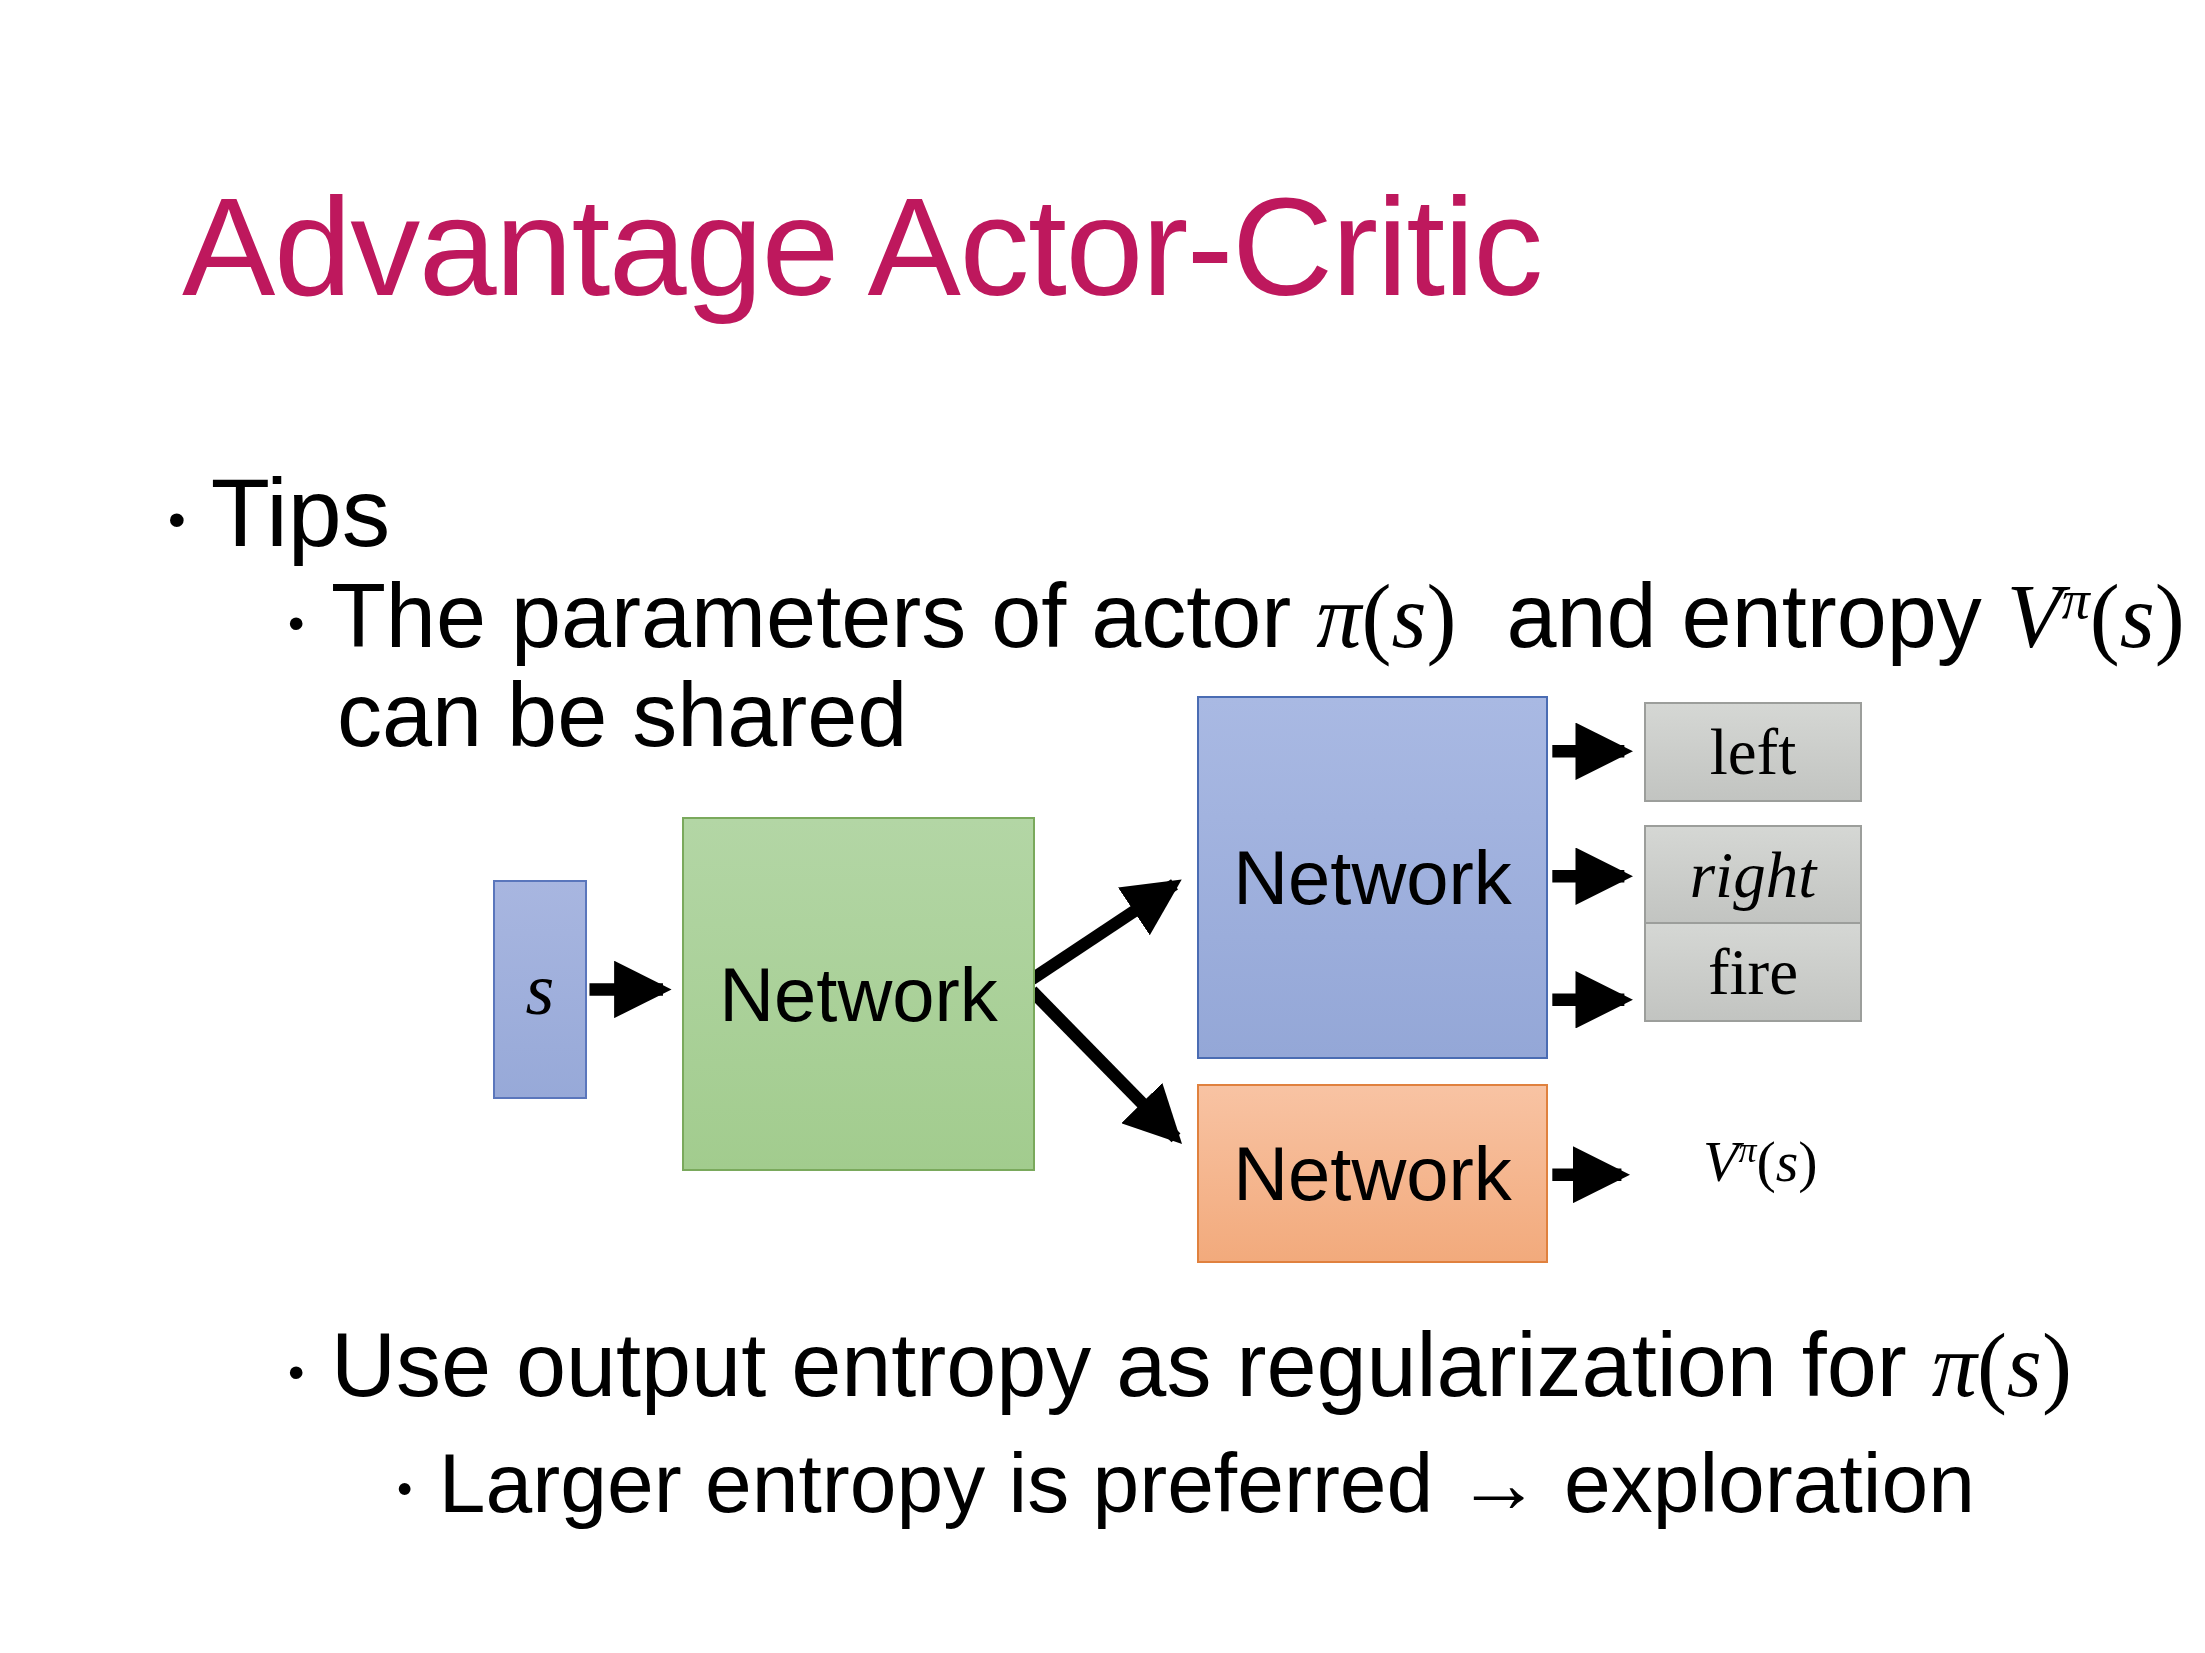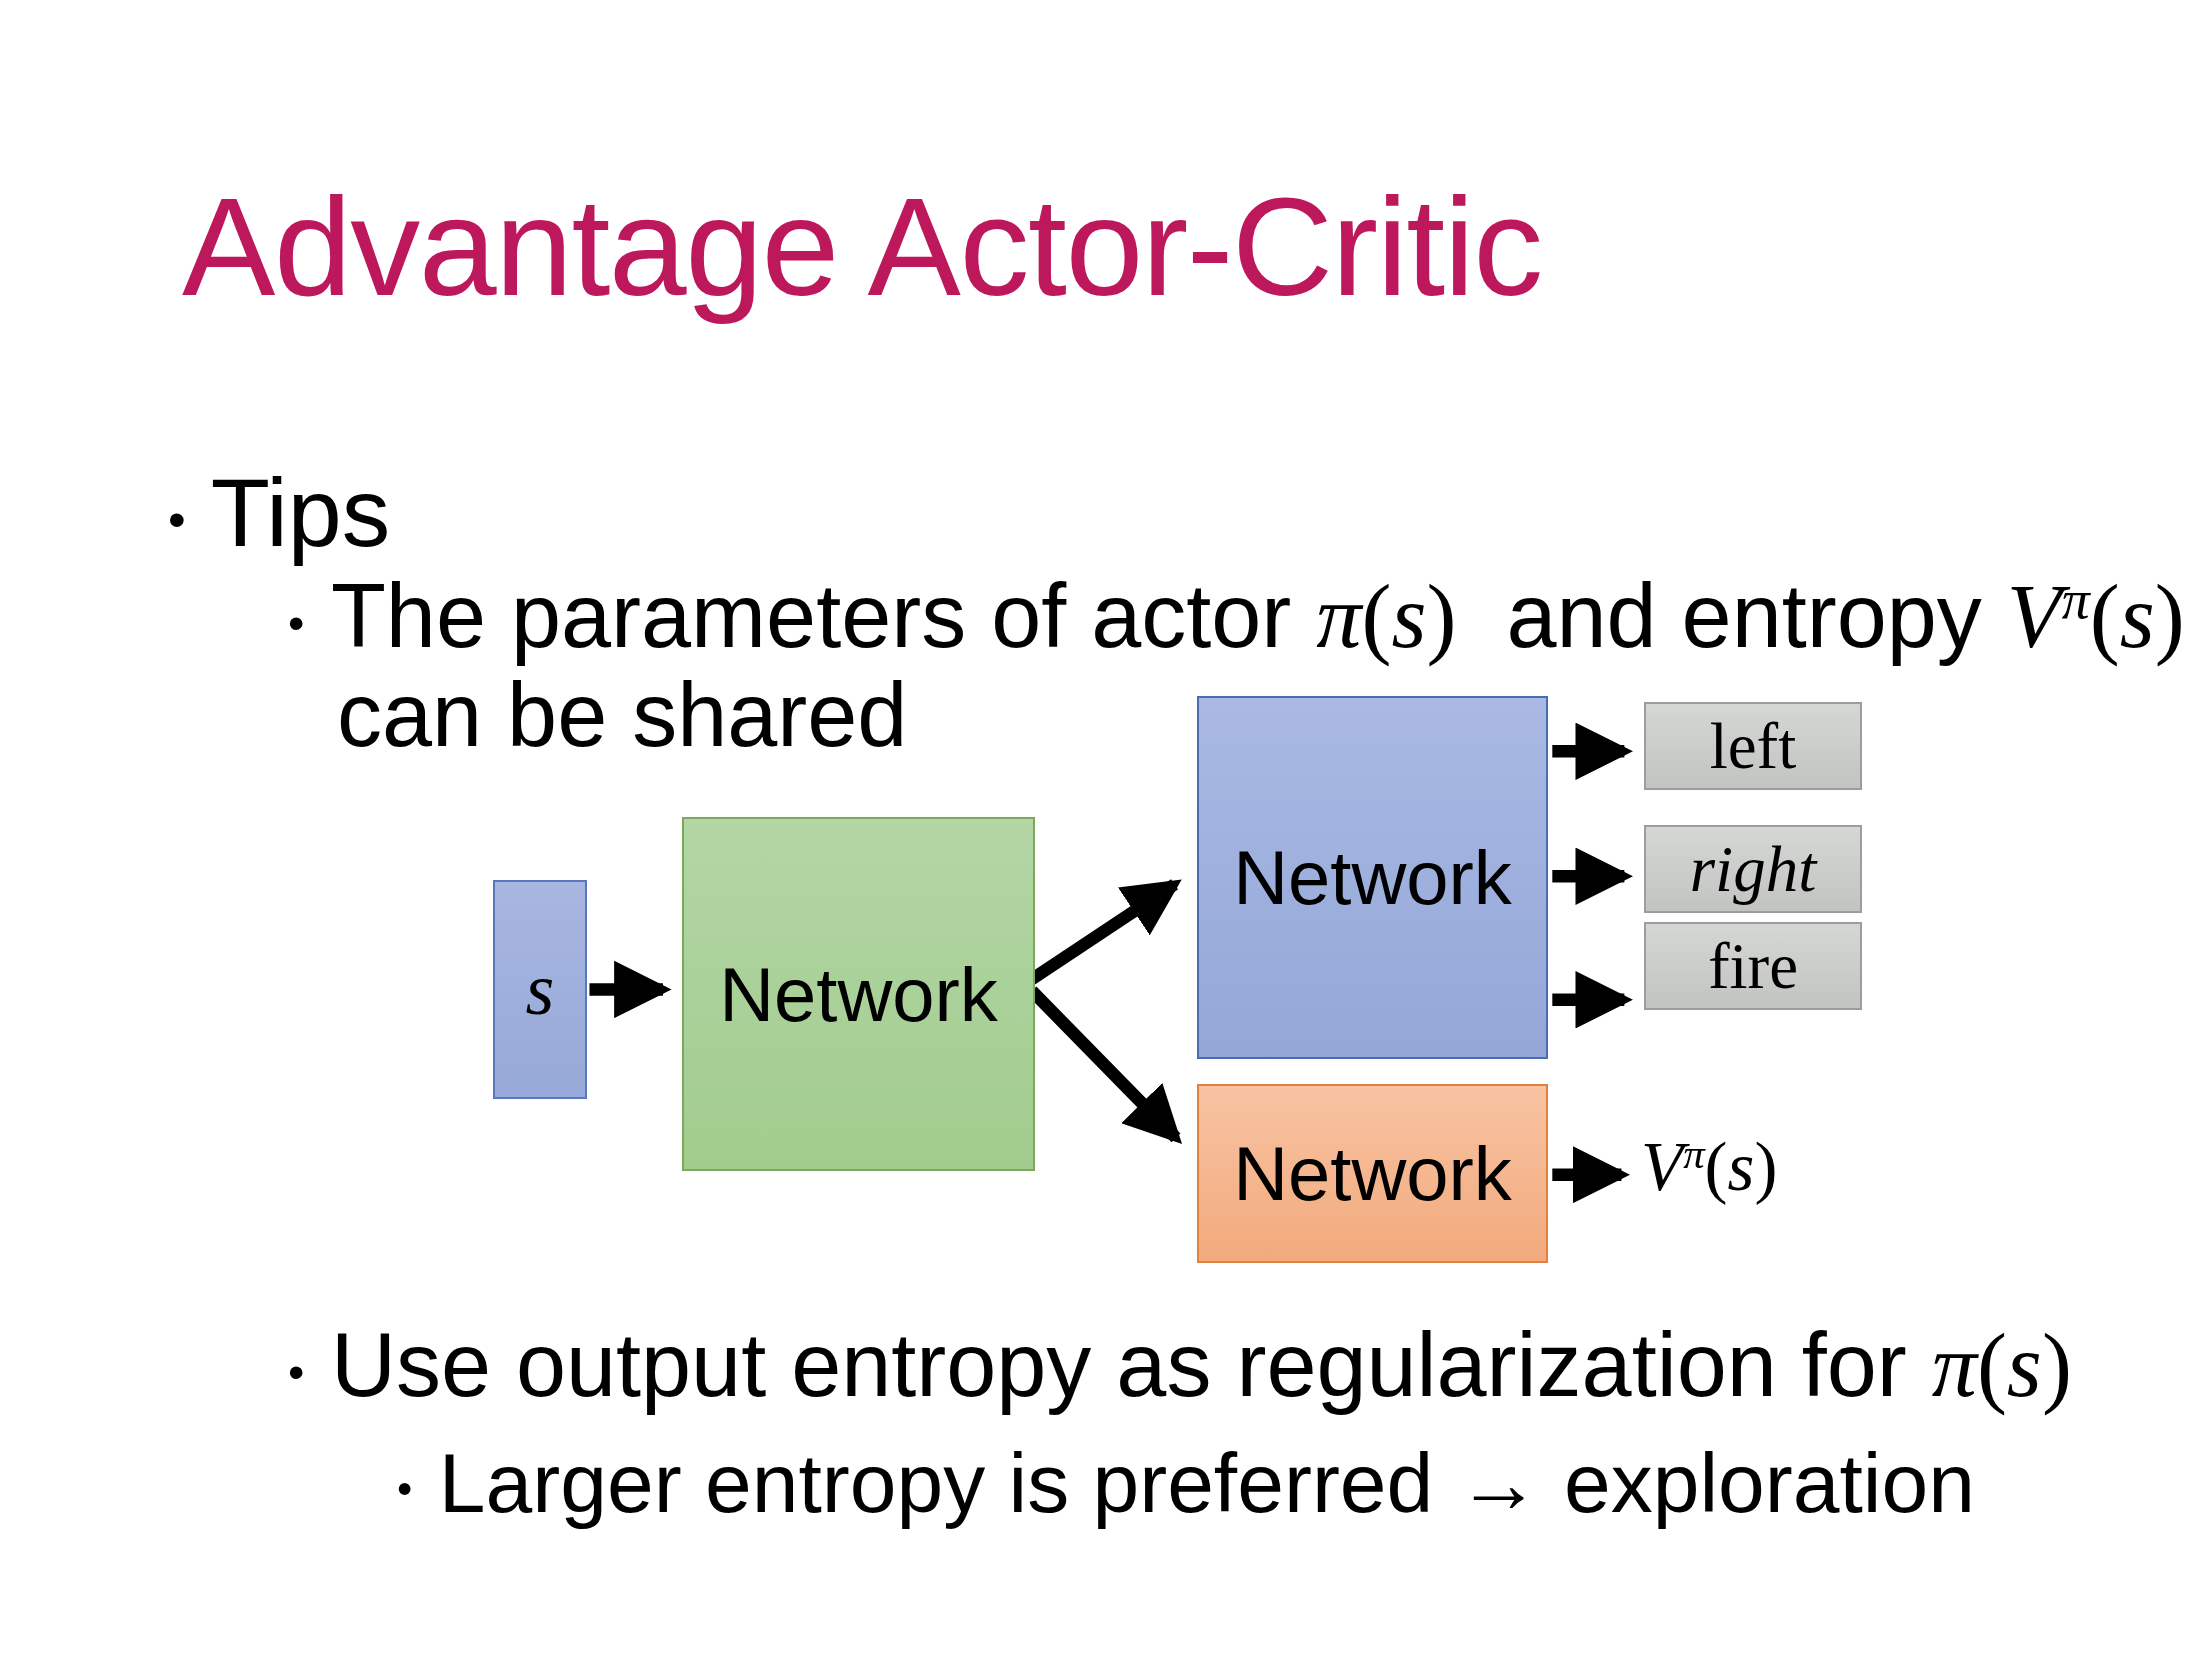--- a/index.html
+++ b/index.html
@@ -49,32 +49,32 @@
     border:2.2px solid #4a6cb3;
     font-size:76px;
   }
   .box-critic{
     left:1197px;top:1084px;width:351px;height:179px;
     background:linear-gradient(180deg,#f8c3a3,#f2aa7c);
     border:2.2px solid #e0813e;
     font-size:76px;
   }
   .box-out{
-    width:218px;height:88px;left:1644px;
+    width:218px;height:100px;left:1644px;
     background:linear-gradient(180deg,#d5d7d4,#c2c4c1);
     border:2.2px solid #9c9e9b;
     font-family:"Liberation Serif", serif;
     font-size:65px;
   }
   .out-left{top:702px;}
   .out-right{top:825px;font-style:italic;}
   .out-fire{top:922px;}
   .vout{
-    position:absolute;left:1641px;top:1128px;
-    font-size:69px;font-family:"Liberation Serif", serif;font-style:italic;
+    position:absolute;left:1703px;top:1128px;
+    font-size:58px;font-family:"Liberation Serif", serif;font-style:italic;
     white-space:nowrap;
   }
   .arrows{position:absolute;left:0;top:0;width:2205px;height:1654px;pointer-events:none;}
 </style>
 </head>
 <body>
 
 <div class="slide">
 
   <div class="title">Advantage Actor-Critic</div>

